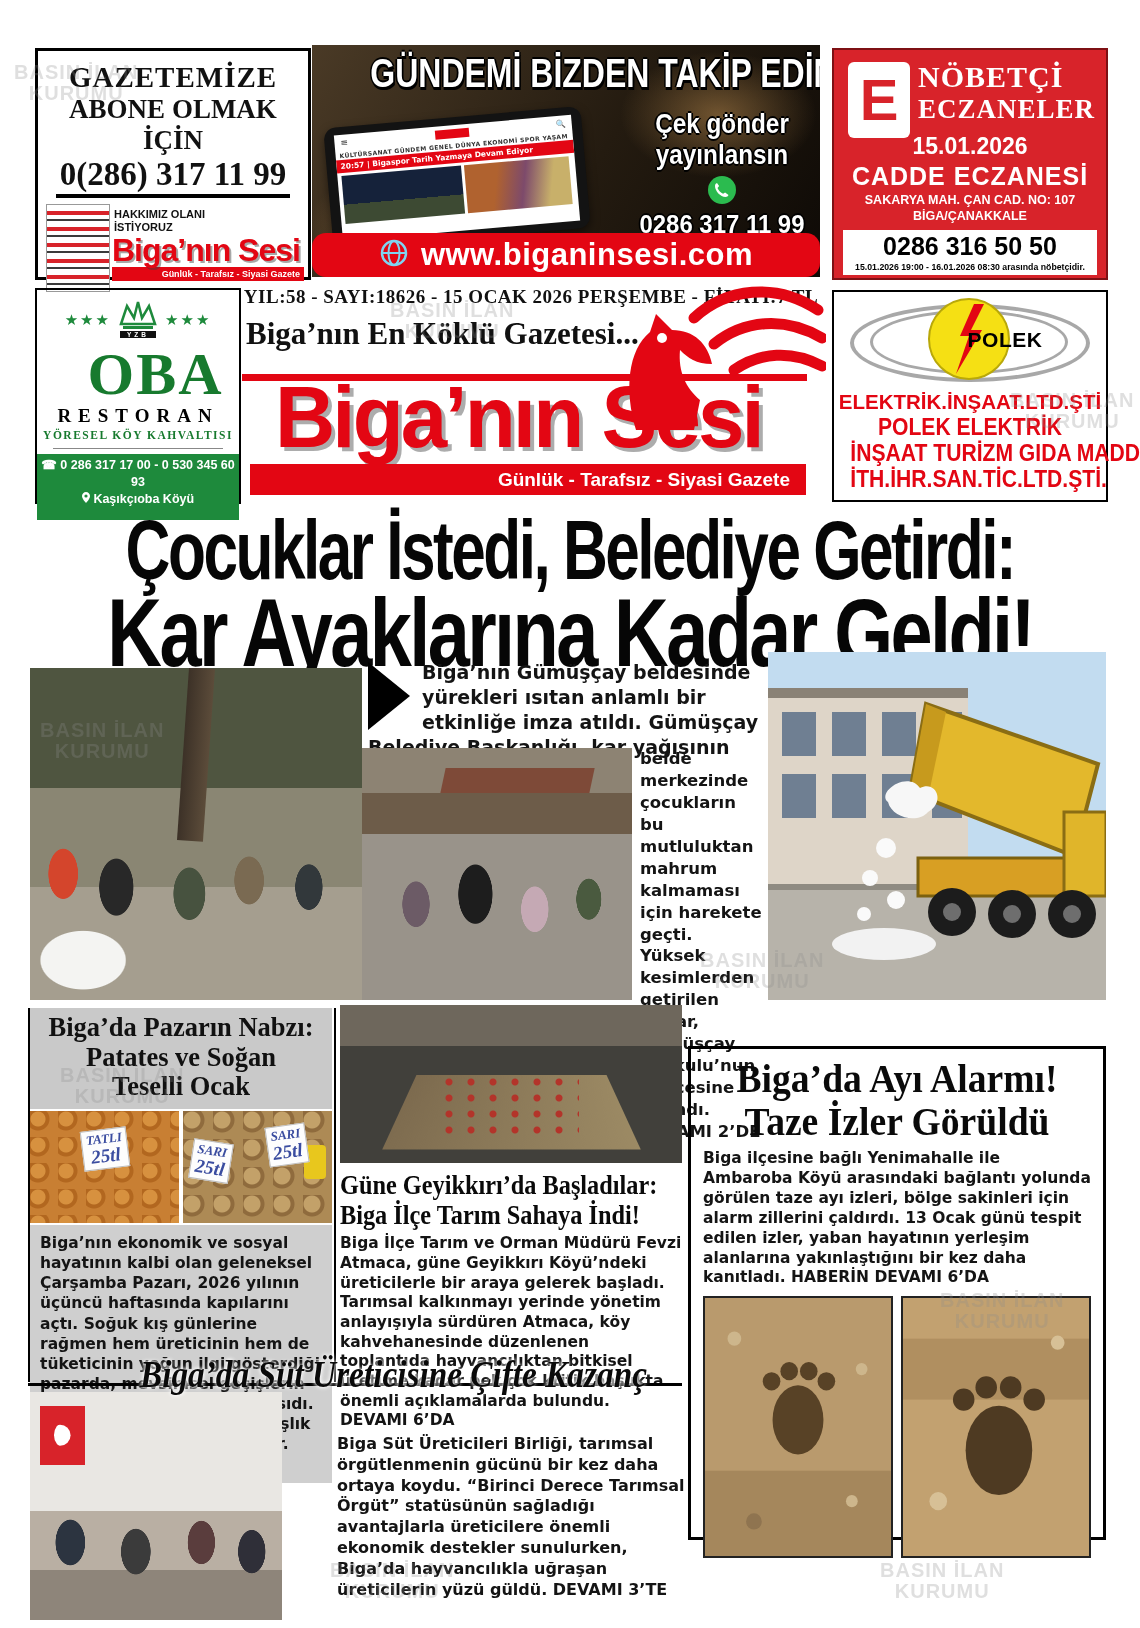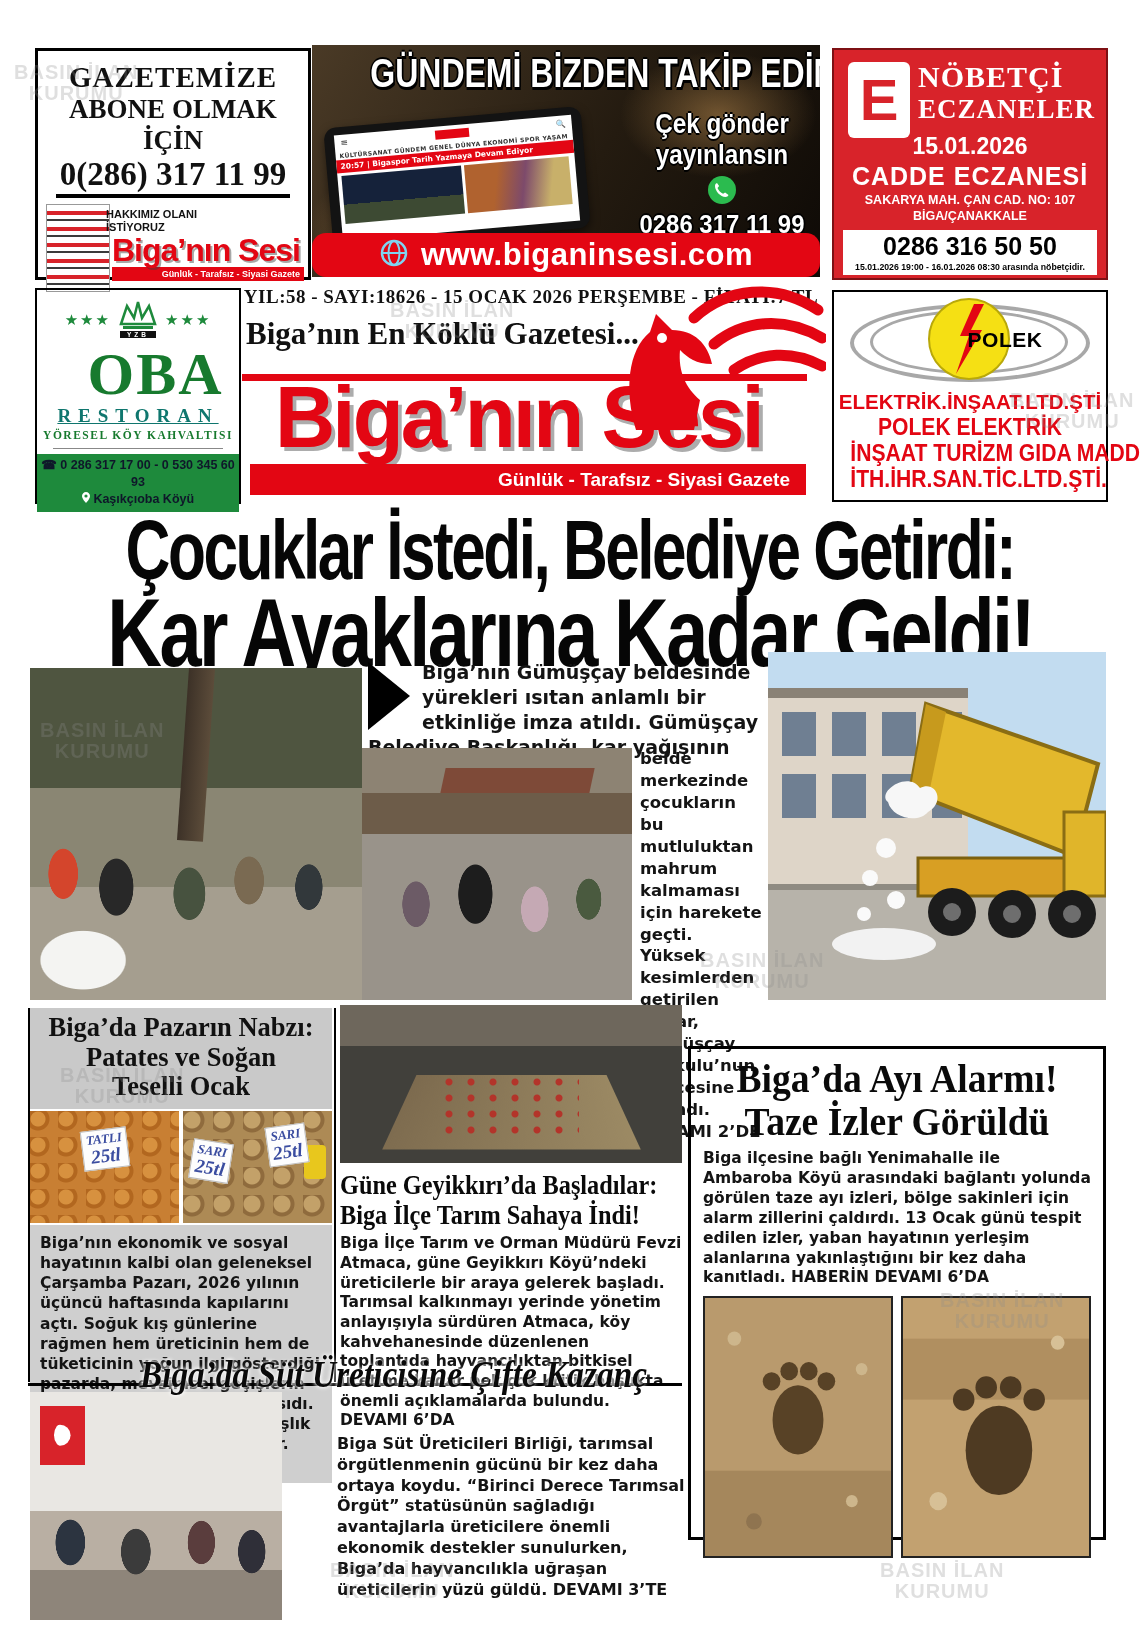--- a/index.html
+++ b/index.html
@@ -11,21 +11,21 @@
       font-family:"Liberation Sans",sans-serif;font-weight:bold;font-size:20px;
       color:rgba(140,140,140,0.28);line-height:1.05;letter-spacing:1px;}
   
   .ad-subscribe{left:35px;top:48px;width:270px;height:226px;border:3px solid #000;text-align:center;}
   .sub-l1{margin-top:10px;font:bold 29px "Liberation Serif",serif;letter-spacing:1px;}
   .sub-l2{font:bold 27px "Liberation Serif",serif;}
   .sub-phone{display:inline-block;font:bold 33px "Liberation Serif",serif;border-bottom:4px solid #000;padding:0 4px 1px;}
   .sub-bottom{position:relative;height:92px;margin-top:6px;text-align:left;}
   .collage{position:absolute;left:8px;top:0;width:62px;height:86px;border:1px solid #999;
      background:repeating-linear-gradient(180deg,#fff 0 6px,#d8232a 6px 10px,#fff 10px 14px,#3b3b3b 14px 16px);}
-  .collage-cap{position:absolute;left:68px;top:4px;font:bold 11px "Liberation Sans",sans-serif;line-height:1.15;}
+  .collage-cap{position:absolute;left:76px;top:4px;font:bold 11px "Liberation Sans",sans-serif;line-height:1.15;}
   .sub-logo{position:absolute;left:74px;top:28px;width:192px;}
   .sub-logo-text{font:bold 32px "Liberation Sans",sans-serif;color:#e30613;letter-spacing:-1px;
       text-shadow:2px 2px 0 rgba(60,60,60,.45);white-space:nowrap;}
   .sub-logo-bar{background:#e30613;color:#fff;font:bold 9px "Liberation Sans",sans-serif;
       text-align:right;padding:2px 4px;margin-top:-2px;}
   .ad-banner{left:312px;top:45px;width:508px;height:232px;overflow:hidden;
      background:
        radial-gradient(140px 90px at 80% 30%,rgba(214,160,90,.45),transparent 70%),
        radial-gradient(120px 80px at 15% 80%,rgba(190,140,80,.35),transparent 70%),
        linear-gradient(120deg,#4a3a26,#241b10 55%,#0e0a06);}
@@ -63,24 +63,24 @@
   .ph-name{margin-top:2px;font:bold 25px "Liberation Sans",sans-serif;letter-spacing:1px;}
   .ph-addr{font:bold 12.5px "Liberation Sans",sans-serif;margin-top:2px;}
   .ph-box{margin:7px 9px 0;background:#fff;color:#000;padding:2px 0 3px;}
   .ph-phone{font:bold 25px "Liberation Sans",sans-serif;}
   .ph-duty{font:bold 9.5px "Liberation Sans",sans-serif;transform:scaleX(.92);white-space:nowrap;}
   
   .oba{left:35px;top:288px;width:202px;height:212px;border:2px solid #000;text-align:center;}
   .oba-crownrow{display:flex;align-items:center;justify-content:center;gap:4px;margin-top:4px;height:52px;}
   .oba-stars{color:#1e8a3c;font-size:15px;letter-spacing:2px;}
   .oba-name{font:bold 60px "Liberation Serif",serif;color:#177a2e;line-height:.95;letter-spacing:2px;padding-left:35px;}
-  .oba-type{font:bold 19px "Liberation Serif",serif;color:#0f766e;letter-spacing:7px;margin-top:2px;text-decoration:underline;}
+  .oba-type{font:bold 19px "Liberation Serif",serif;color:#000000;letter-spacing:7px;margin-top:2px;}
   .oba-desc{font:bold 11.5px "Liberation Serif",serif;color:#177a2e;letter-spacing:1.5px;margin-top:2px;}
   .oba-div{border-top:1.5px solid #888;margin:7px 16px 5px;}
-  .oba-bar{background:#1e8a3c;color:#0f172a;font:bold 12.5px "Liberation Sans",sans-serif;padding:3px 0 4px;line-height:1.35;}
+  .oba-bar{background:#1e8a3c;color:#ffffff;font:bold 12.5px "Liberation Sans",sans-serif;padding:3px 0 12px;line-height:1.35;}
   .mast-center{left:240px;top:286px;width:582px;height:214px;}
   .info-line{text-align:center;font:bold 19px "Liberation Serif",serif;letter-spacing:.5px;white-space:nowrap;}
   .slogan{position:absolute;left:6px;top:30px;font:bold 31px "Liberation Serif",serif;}
   .red-rule{position:absolute;left:2px;top:88px;width:565px;height:7px;background:#e30613;}
   .logotype{position:absolute;left:0px;top:90px;width:580px;text-align:center;white-space:nowrap;
      font:bold 87px "Liberation Sans",sans-serif;color:#e30613;letter-spacing:-3px;line-height:.95;
      text-shadow:4px 4px 0 rgba(70,70,70,.45);transform:scaleX(.96);transform-origin:left;}
   .tagline-bar{position:absolute;left:10px;top:178px;width:556px;height:31px;background:#e30613;
      color:#fff;font:bold 19px "Liberation Sans",sans-serif;line-height:31px;text-align:right;padding-right:16px;box-sizing:border-box;}
   .horse{position:absolute;left:336px;top:-6px;width:250px;height:165px;z-index:3;}

